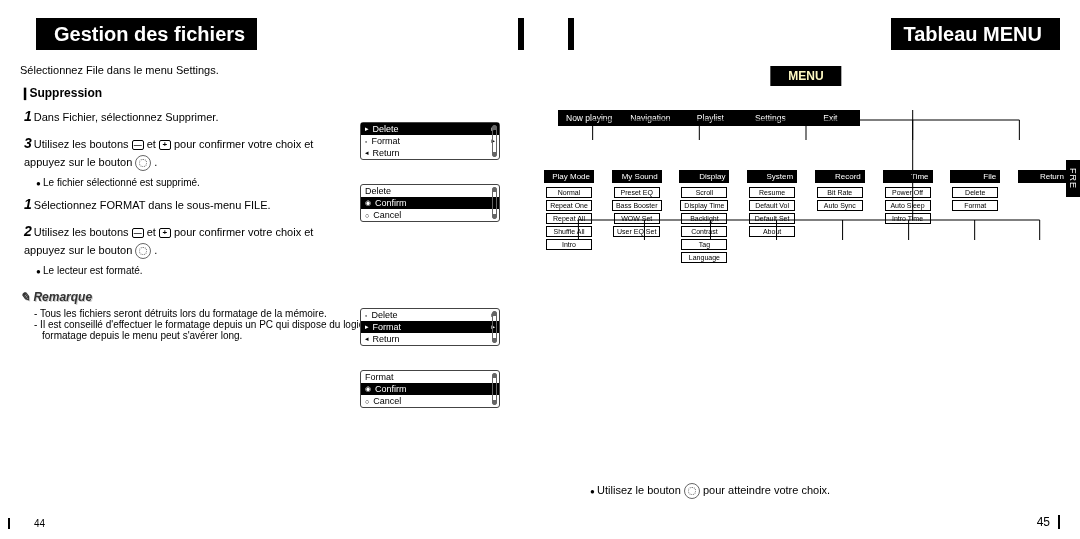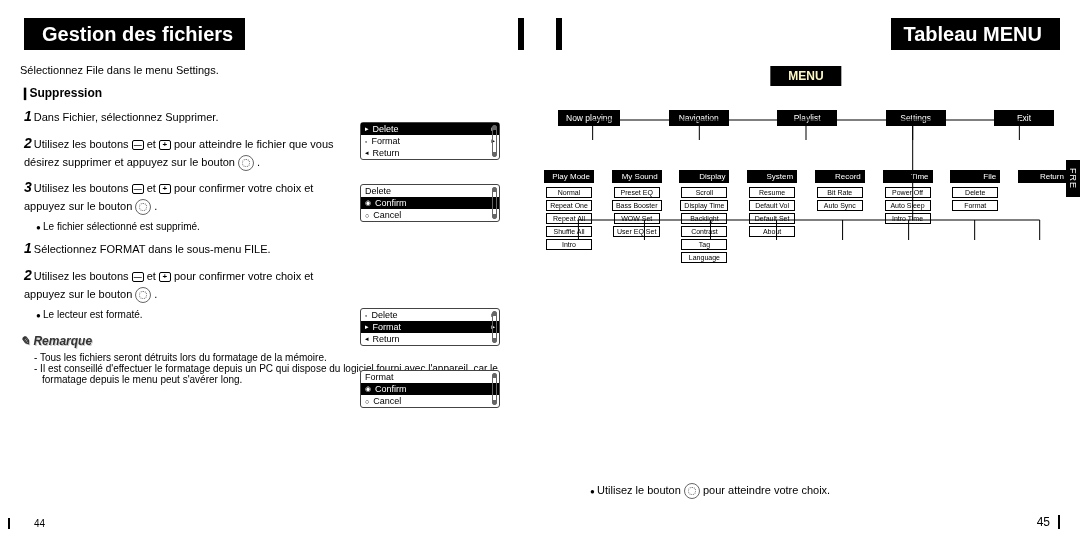--- a/index.html
+++ b/index.html
@@ -1,21 +1,21 @@
 <!DOCTYPE html>
 <html><head>
 <meta charset="utf-8">
 <style>
   * { box-sizing: border-box; margin: 0; padding: 0; }
   body { width: 1080px; height: 539px; font-family: Arial, Helvetica, sans-serif; background: #fff; color: #000; font-size: 11px; position: relative; }
   .page { display: flex; width: 100%; height: 100%; }
   .left, .right { width: 540px; height: 100%; position: relative; padding: 8px 16px 8px 20px; }
   .right { padding: 8px 20px 8px 12px; }
 
-  .hdr-wrap { position: relative; margin: 10px 0 14px 4px; height: 32px; }
+  .hdr-wrap { position: relative; margin: 10px 0 14px 16px; height: 32px; }
   .hdr { background: #000; color: #fff; font-size: 20px; font-weight: bold; padding: 4px 12px; display: inline-block; height: 32px; line-height: 24px; }
   .hdr-left { border-left: 6px solid #000; }
   .hdr-right { float: right; border-right: 6px solid #000; }
   .hdr-wrap::before, .hdr-wrap::after { content: ""; position: absolute; top: 0; height: 32px; width: 6px; background: #000; }
   .left .hdr-wrap::before { right: 0; }
   .left .hdr-wrap::after { display: none; }
   .right .hdr-wrap::before { left: 0; }
   .right .hdr-wrap::after { display: none; }
 
   .intro { font-size: 11px; margin: 6px 0 10px 0; }
@@ -45,21 +45,21 @@
   .mini-sel { background: #000; color: #fff; }
   .mini-title { padding: 1px 4px; font-weight: normal; }
   .mini .scroll { position: absolute; right: 2px; top: 2px; bottom: 2px; width: 5px; border: 1px solid #666; border-radius: 2px; }
   .mini .scroll::before, .mini .scroll::after { content: ""; position: absolute; left: 0; right: 0; height: 4px; background: #666; }
   .mini .scroll::before { top: 0; }
   .mini .scroll::after { bottom: 0; }
 
   
   .menu-root { position: relative; margin-top: 60px; }
   .menu-root .root-box { position: absolute; left: 50%; transform: translateX(-50%); top: -44px; background: #000; color: #fef9c3; font-weight: bold; font-size: 12px; padding: 3px 18px; }
-  .row-main {display:flex; justify-content:space-between; margin: 0 6px;}
+  .row-main {display:flex; margin: 0 6px;}
   .row-main .mbox { background:#000; color:#fff; font-size:8.5px; padding:3px 8px; min-width:60px; text-align:center;}
   .row-cats { display:flex; justify-content:space-between; margin: 0 -8px;}
   .row-cats .cbox { background:#000; color:#fff; font-size:8px; padding:2px 4px; min-width:50px; text-align:right;margin-top:44px;}
   .col-wrap { display:flex; justify-content:space-between; margin: 4px -8px 0;}
   .col { display:flex; flex-direction:column; gap:2px; align-items:center; min-width:50px;}
   .leaf { border:1px solid #000; font-size:7px; padding:1px 3px; min-width:46px; text-align:center; }
 
   svg.lines { position:absolute; top:0; left:0; width:100%; height:100%; }
 
   .fre-tab { position:absolute; right:0; top:160px; background:#000; color:#fff; font-size:9px; writing-mode:vertical-rl; padding:8px 2px; letter-spacing:1px;}
@@ -78,23 +78,20 @@
   <div class="left">
     <div class="hdr-wrap">
       <div class="hdr hdr-left">Gestion des fichiers</div>
     </div>
 
     <div class="intro">Sélectionnez File dans le menu Settings.</div>
 
     <div class="section-title">Suppression</div>
     <div class="steps">
       <div class="step"><span class="num">1</span><span>Dans Fichier, sélectionnez Supprimer.</span></div>
-      <div class="step">
-        <span class="num">2</span><span>Utilisez les boutons </span><span class="btn-icon">—</span><span> et </span><span class="btn-icon">+</span><span> pour atteindre le fichier que vous désirez supprimer et appuyez sur le bouton </span><span class="navi-icon"></span><span> .</span>
-      </div>
       <div class="step">
         <span class="num">3</span><span>Utilisez les boutons </span><span class="btn-icon">—</span><span> et </span><span class="btn-icon">+</span><span> pour confirmer votre choix et appuyez sur le bouton </span><span class="navi-icon"></span><span> .</span>
       </div>
       <div class="bullet">Le fichier sélectionné est supprimé.</div>
     </div>
 
     <div class="mini" style="top:122px">
       <div class="mini-row mini-sel">
           <span class="tri">▸</span>
           <span>Delete</span>

